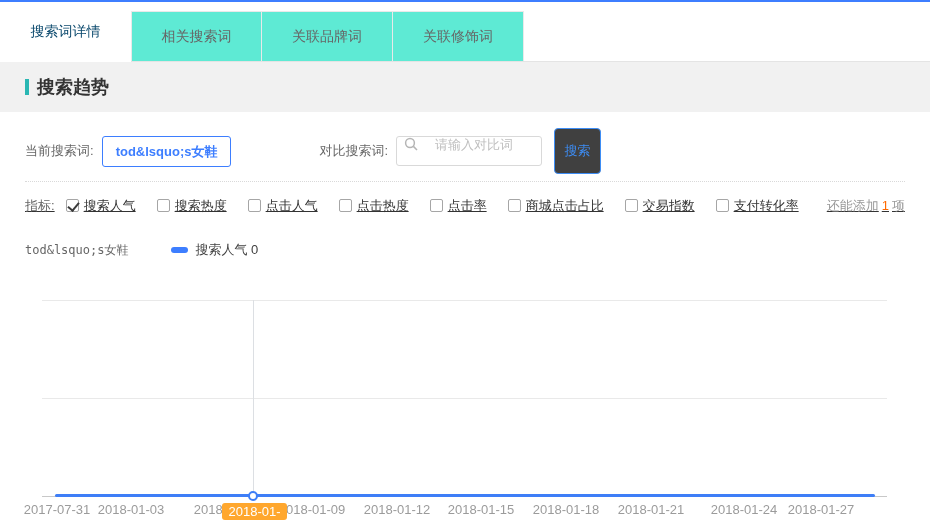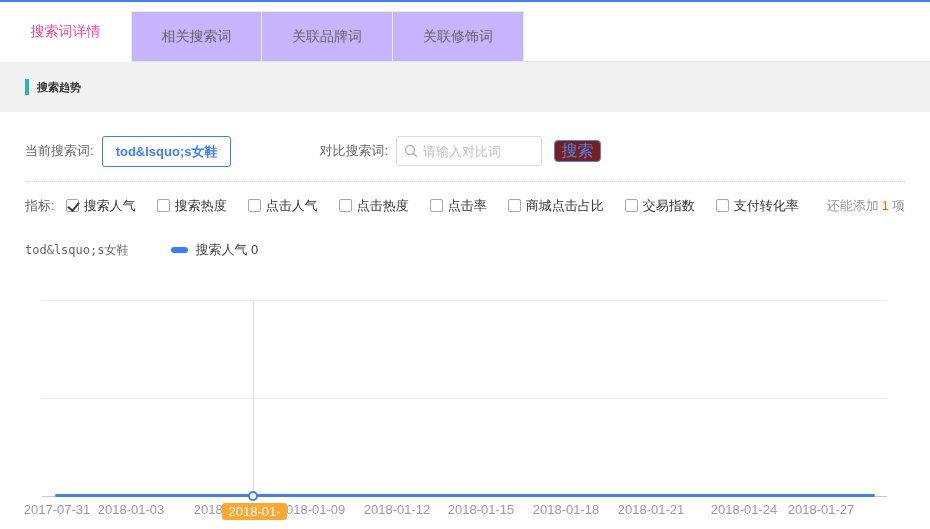--- a/index.html
+++ b/index.html
@@ -6,52 +6,52 @@
   html,body { width:930px; height:529px; overflow:hidden; background:#fff;
     font-family:"Liberation Sans","DejaVu Sans",sans-serif; font-size:13px; color:#333; }
 
   
   .top-accent { height:2px; background:#3D7EFF; }
 
   
   .tabstrip { position:relative; height:60px; background:#fff; display:flex; }
   .tabstrip::after { content:""; position:absolute; left:0; right:0; bottom:0; height:1px; background:#e4e4e4; }
   .tab { width:131px; display:flex; align-items:center; justify-content:center; font-size:14px; cursor:pointer; }
-  .tab.active { position:relative; z-index:2; background:#fff; color:#ec4899; height:60px; }
-  .tab.inactive { margin-top:9px; height:51px; background:#c4b5fd; color:#666;
+  .tab.active { position:relative; z-index:2; background:#fff; color:#0c4a6e; height:60px; }
+  .tab.inactive { margin-top:9px; height:51px; background:#5eead4; color:#666;
     border-top:1px solid #e9e9e9; border-right:1px solid #e9e9e9; }
   .tab.first-inactive { border-left:1px solid #e9e9e9; }
 
   
   .section-band { height:50px; background:#f1f1f1; display:flex; align-items:center; padding-left:25px; }
   .accent-bar { width:4px; height:16px; background:#2AB7B3; margin-right:8px; }
-  .section-title { font-size:11px; font-weight:bold; color:#333; }
+  .section-title { font-size:18px; font-weight:bold; color:#333; }
 
   .content { padding:0 25px; background:#fff; }
 
   
   .search-row { display:flex; align-items:center; margin-top:23px; height:32px; }
   .field-label { color:#666; }
   .current-box { margin-left:8px; height:31px; line-height:29px; padding:0 13px;
     border:1px solid #3D7EFF; border-radius:3px; color:#3D7EFF; font-weight:bold; cursor:pointer; }
   .compare-label { margin-left:88px; color:#666; }
   .compare-input { margin-left:8px; width:146px; height:30px; border:1px solid #d9d9d9; border-radius:3px;
-    display:flex; align-items:center; padding:0 7px; background:#fff; }
+    display:flex; align-items:flex-start; padding:0 7px; background:#fff;gap:12px; }
   .compare-input svg { flex:none; margin-right:5px; }
   .compare-input input { border:none; outline:none; width:100%; font-size:13px; color:#333; background:transparent;
     font-family:"Liberation Sans","DejaVu Sans",sans-serif; }
   .compare-input input::placeholder { color:#bfbfbf; }
-  .search-btn { margin-left:12px; width:47px; height:22px; border:1px solid #3d8df5; background:#7f1d1d;
-    color:#3d8df5; border-radius:4px; font-size:16px; cursor:pointer;
+  .search-btn { margin-left:12px; width:47px; height:46px; border:1px solid #3d8df5; background:#404040;
+    color:#3d8df5; border-radius:4px; font-size:13px; cursor:pointer;
     font-family:"Liberation Sans","DejaVu Sans",sans-serif; }
 
   .divider { border-top:1px dotted #d9d9d9; margin-top:14px; }
 
   
-  .indicator-row { display:flex; align-items:center; margin-top:15px; height:17px; }
+  .indicator-row { display:flex; align-items:center; margin-top:15px; height:17px;text-decoration:underline; }
   .ind-label { color:#666; margin-right:11px; }
   .ind-item { display:flex; align-items:center; margin-right:21px; cursor:pointer; }
   .cb { width:13px; height:13px; border:1px solid #a6a6a6; border-radius:2px; background:#fff;
     margin-right:5px; position:relative; flex:none; }
   .cb.checked::after { content:""; position:absolute; left:3px; top:0px; width:5px; height:9px;
     border:solid #3a3a3a; border-width:0 2px 2px 0; transform:rotate(40deg); }
   .remaining { margin-left:auto; color:#999; }
   .remaining .count { color:#ff6a00; margin:0 3px; }
 
   

